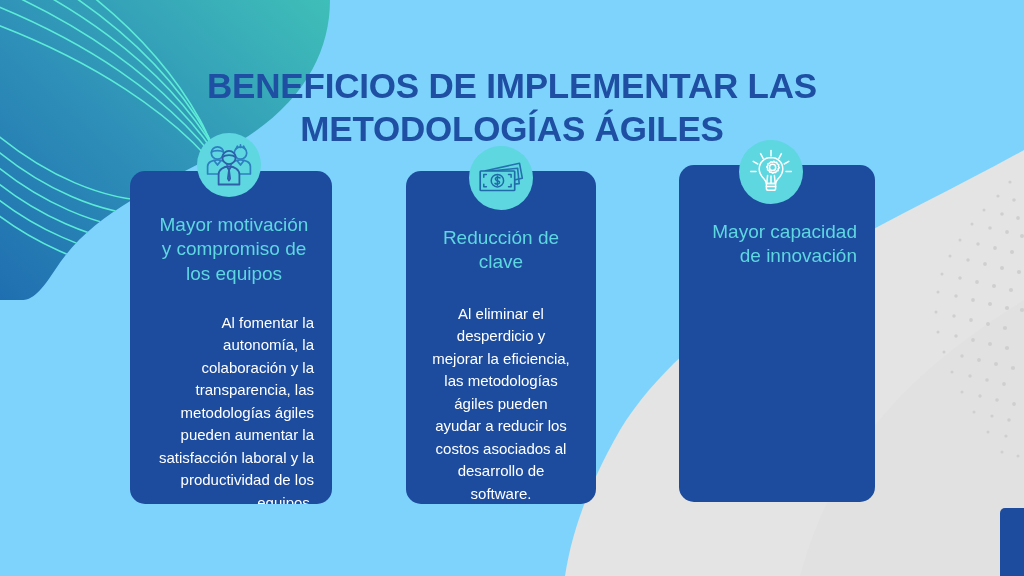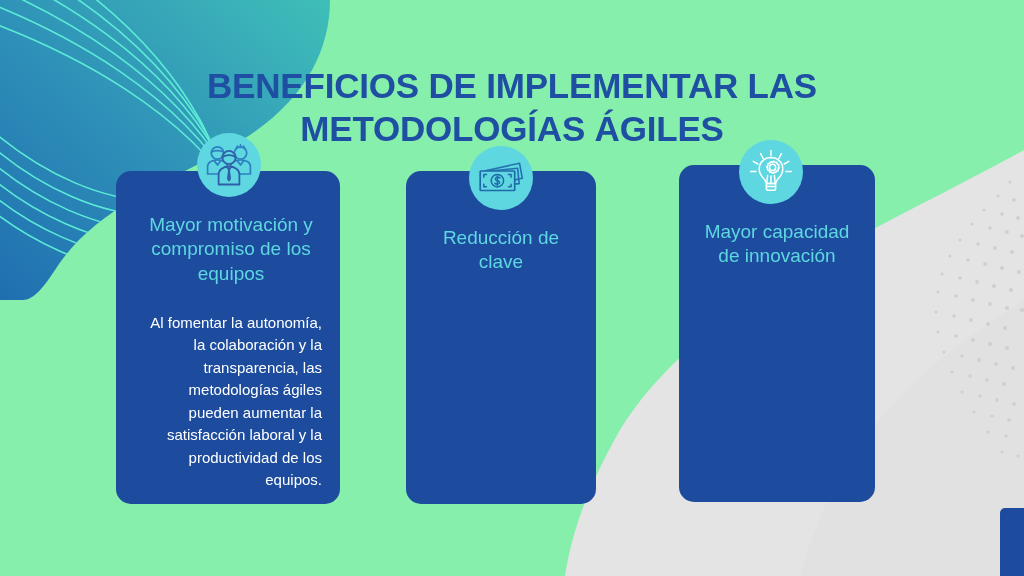--- a/index.html
+++ b/index.html
@@ -6,21 +6,21 @@
   html, body {
     margin: 0;
     padding: 0;
     background: #ffffff;
   }
   #slide {
     position: relative;
     width: 1024px;
     height: 576px;
     overflow: hidden;
-    background: #86efac;
+    background: #7dd3fc;
     font-family: "Liberation Sans", sans-serif;
     -webkit-font-smoothing: antialiased;
   }
 
   
   .bg-layer {
     position: absolute;
     inset: 0;
     pointer-events: none;
   }
@@ -68,23 +68,23 @@
   
   .card {
     position: absolute;
     background: #1d4c9e;
     border-radius: 15px;
     box-sizing: border-box;
     padding: 0 18px;
     text-align: center;
     overflow: hidden;
   }
-  #card-0 { left: 116px; top: 171px; width: 224px; height: 333px; padding-left: 24px; }
+  #card-0 { left: 130px; top: 171px; width: 202px; height: 333px; padding-left: 24px; }
   #card-1 { left: 406px; top: 171px; width: 190px; height: 333px; }
-  #card-2 { left: 679px; top: 165px; width: 196px; height: 337px; }
+  #card-2 { left: 679px; top: 165px; width: 196px; height: 337px; text-align: right; }
 
   .card-heading {
     color: #5ed7e0;
     font-size: 19px;
     line-height: 1.28;
     font-weight: normal;
     margin: 0;
   }
   #card-0 .card-heading { margin-top: 42px; }
   #card-1 .card-heading { margin-top: 55px; }
@@ -257,20 +257,21 @@
         <path d="M 16.6 13 C 19.4 10.6, 26.6 10.6, 29.4 13"></path>
         <path d="M 12.6 40.5 L 12.6 30.5 C 12.6 25.8, 17.3 22.5, 23 22.5 C 28.7 22.5, 33.4 25.8, 33.4 30.5 L 33.4 40.5 Z" fill="#5ed7e0"></path>
         <path d="M 21.2 23 L 23 26 L 24.8 23"></path>
         <path d="M 23 26 L 21.9 34.5 L 23 36.5 L 24.1 34.5 Z"></path>
       </g>
     </svg>
   </div>
 
   <div class="card" id="card-1">
     <p class="card-heading">Reducción de clave</p>
+    <p class="card-body">Al eliminar el desperdicio y mejorar la eficiencia, las metodologías ágiles pueden ayudar a reducir los costos asociados al desarrollo de software.</p>
   </div>
   <div class="icon-badge" id="icon-1">
     <svg width="46" height="38" viewBox="0 0 46 38">
       <g fill="none" stroke="#2471b0" stroke-width="1.6" stroke-linejoin="round" stroke-linecap="round">
 
         <path d="M 7.5 11.8 L 41.5 4.2 L 44.3 19.2 L 10.3 26.8 Z"></path>
 
         <path d="M 5.2 12.8 L 39.6 9.2 L 41.2 24.6 L 6.8 28.2 Z"></path>
       </g>
       <g fill="#5ed7e0" stroke="#1f6aa8" stroke-width="1.7" stroke-linejoin="round" stroke-linecap="round">

